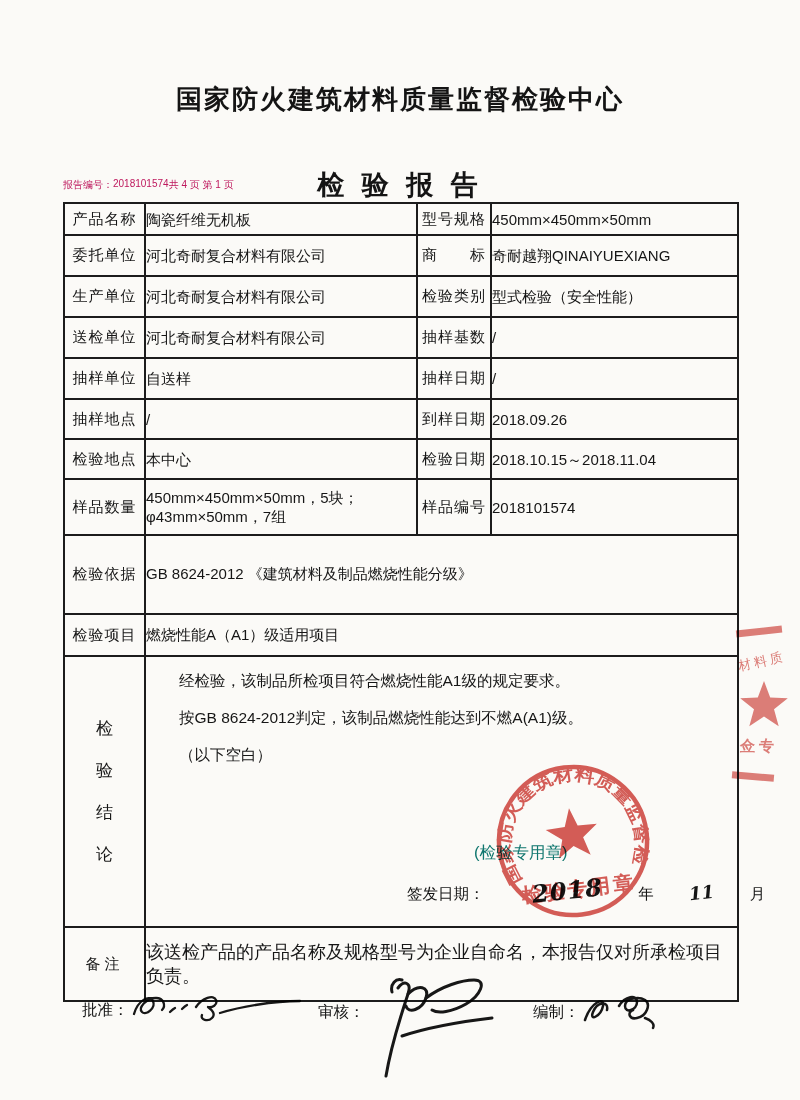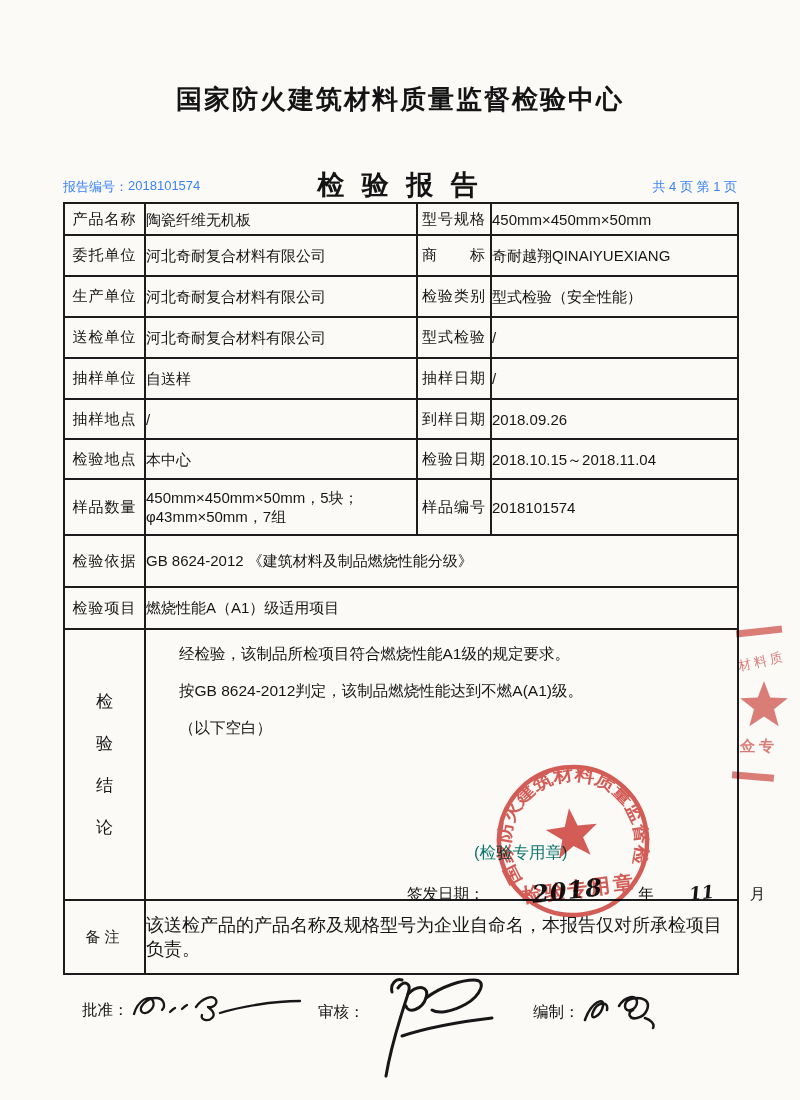--- a/index.html
+++ b/index.html
@@ -5,21 +5,21 @@
   html,body{margin:0;padding:0;}
   body{width:800px;height:1100px;font-family:"Liberation Sans",sans-serif;}
   .page{position:relative;width:800px;height:1100px;background:#fbfaf7;overflow:hidden;color:#1b1b1b;}
 
   .org-title{position:absolute;top:82px;left:0;width:100%;text-align:center;
     font-size:26px;font-weight:bold;letter-spacing:2px;color:#141414;}
   .doc-title{position:absolute;top:127px;left:0;width:100%;text-align:center;
     font-size:27px;font-weight:bold;letter-spacing:5px;color:#141414;margin-top:40px;}
 
   .meta-row{position:absolute;top:178px;left:63px;width:674px;display:flex;
-    justify-content:space-between;font-size:13px;color:#3b82f6;}
+    justify-content:flex-start;font-size:10px;color:#be185d;}
   .meta-left{display:flex;}
 
   table.report{position:absolute;top:202px;left:63px;width:674px;border-collapse:collapse;
     table-layout:fixed;font-size:15px;color:#161616;}
   table.report td{border:2px solid #1c1c1c;padding:0;overflow:hidden;}
   td.lab{text-align:center;letter-spacing:1px;}
   td.val{padding-left:9px;line-height:19px;}
   td.merged{padding-left:9px;}
   .concl-label{display:flex;flex-direction:column;align-items:center;justify-content:center;
     gap:19px;font-size:17px;height:100%;}
@@ -84,21 +84,21 @@
     </tr>
     <tr style="height:41px">
       <td class="lab">生产单位</td>
       <td class="val">河北奇耐复合材料有限公司</td>
       <td class="lab">检验类别</td>
       <td class="val">型式检验（安全性能）</td>
     </tr>
     <tr style="height:41px">
       <td class="lab">送检单位</td>
       <td class="val">河北奇耐复合材料有限公司</td>
-      <td class="lab">型式检验</td>
+      <td class="lab">抽样基数</td>
       <td class="val">/</td>
     </tr>
     <tr style="height:41px">
       <td class="lab">抽样单位</td>
       <td class="val">自送样</td>
       <td class="lab">抽样日期</td>
       <td class="val">/</td>
     </tr>
     <tr style="height:40px">
       <td class="lab">抽样地点</td>
@@ -111,21 +111,21 @@
       <td class="val">本中心</td>
       <td class="lab">检验日期</td>
       <td class="val">2018.10.15～2018.11.04</td>
     </tr>
     <tr style="height:56px">
       <td class="lab">样品数量</td>
       <td class="val">450mm×450mm×50mm，5块；φ43mm×50mm，7组</td>
       <td class="lab">样品编号</td>
       <td class="val">2018101574</td>
     </tr>
-    <tr style="height:52px">
+    <tr style="height:79px">
       <td class="lab">检验依据</td>
       <td class="merged" colspan="3">GB 8624-2012 《建筑材料及制品燃烧性能分级》</td>
     </tr>
     <tr style="height:42px">
       <td class="lab">检验项目</td>
       <td class="merged" colspan="3">燃烧性能A（A1）级适用项目</td>
     </tr>
     <tr style="height:271px">
       <td>
         <div class="concl-label">

